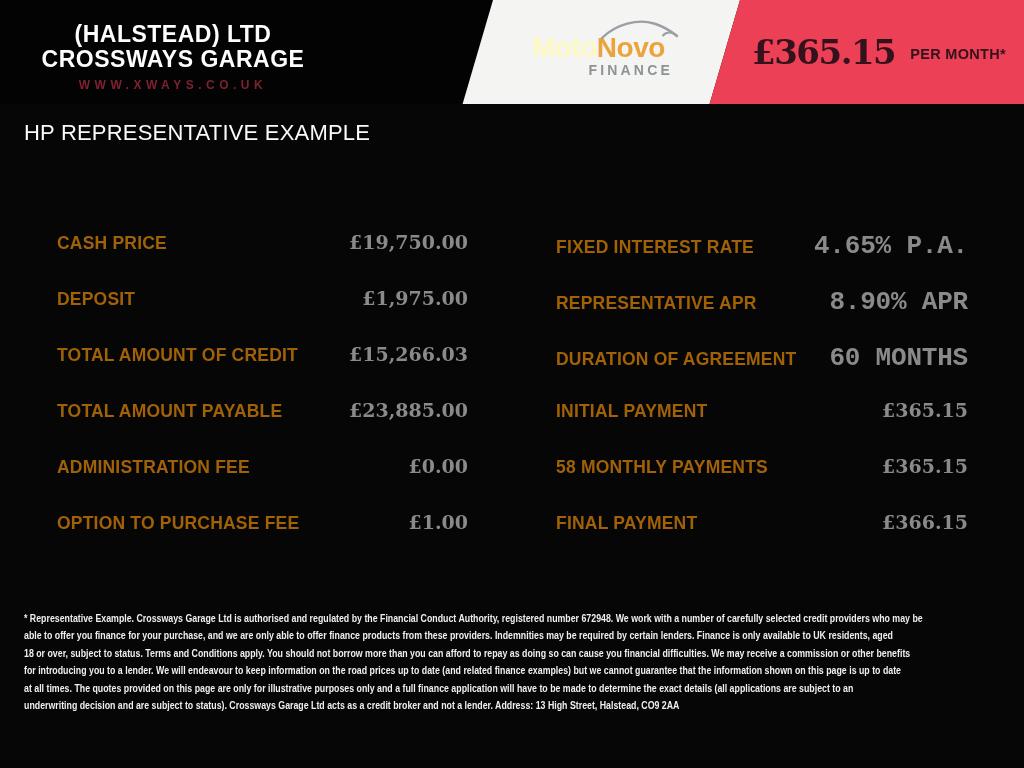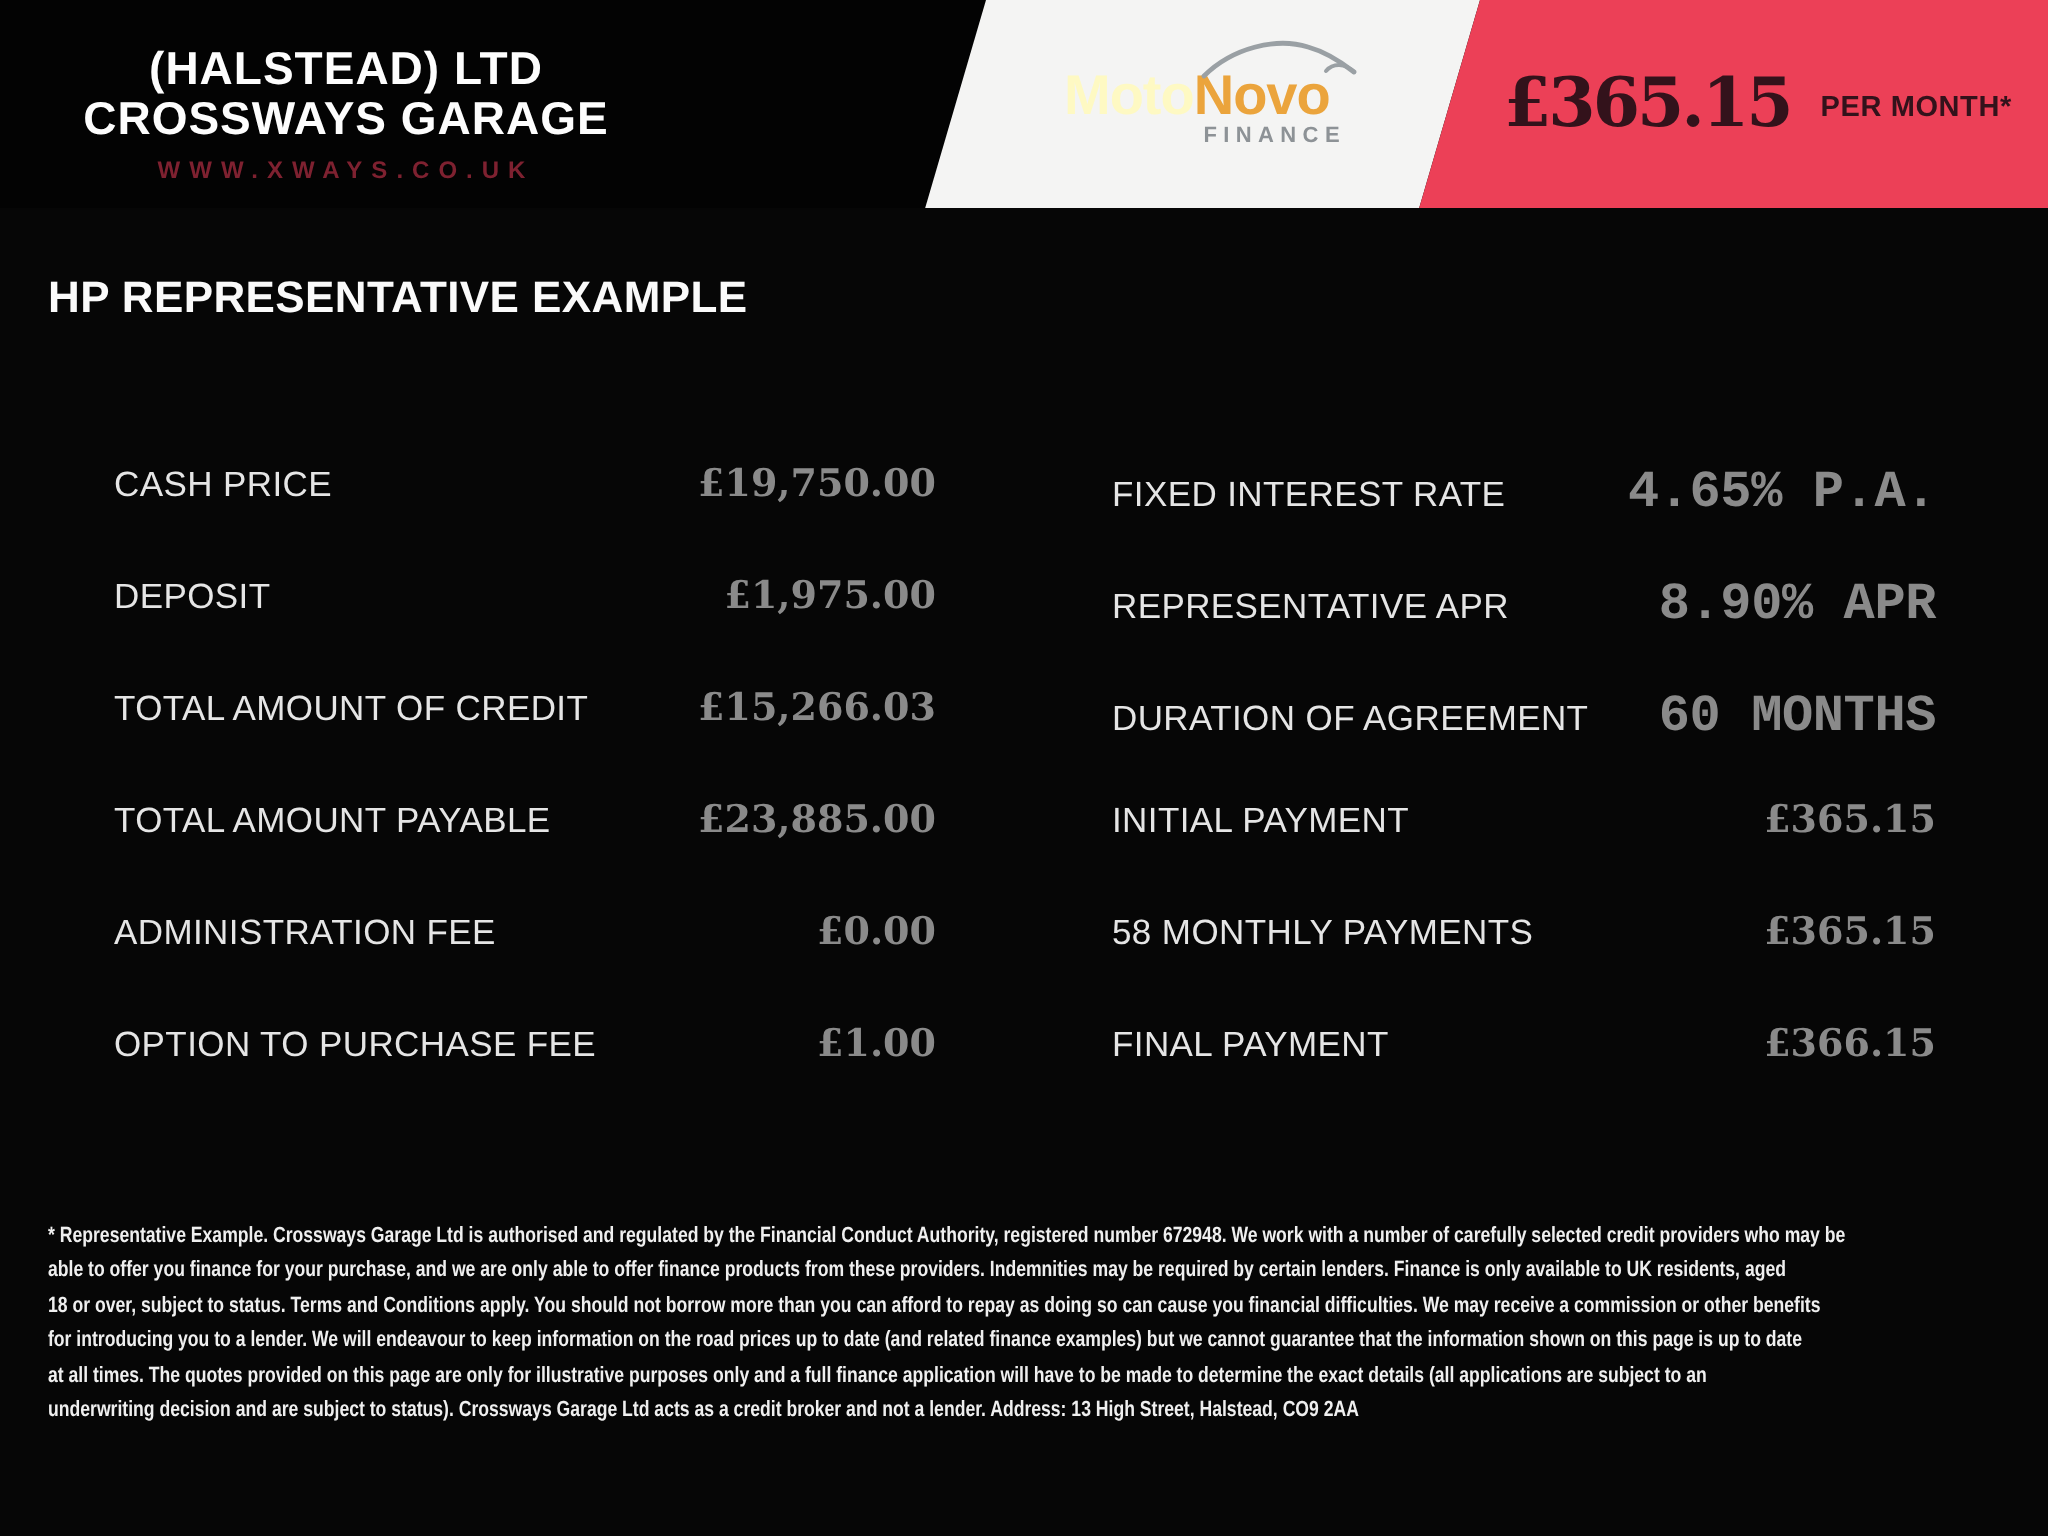--- a/index.html
+++ b/index.html
@@ -18,41 +18,41 @@
 
   .dealer-logo { position:absolute; left:40px; top:22px; width:266px; text-align:center; }
   .dealer-name { color:#fdfdfd; font-weight:bold; font-size:23px; line-height:24.5px; letter-spacing:0.5px; }
   .dealer-url  { margin-top:7px; color:#7e2130; font-weight:bold; font-size:12px; letter-spacing:4.5px; }
 
   .motonovo { position:absolute; left:532px; top:34px; width:142px; }
   .mn-swoosh { position:absolute; top:-17px; right:-6px; }
   .mn-wordmark { font-size:28px; font-weight:bold; letter-spacing:-0.5px; line-height:28px; }
   .mn-moto { color:#fef9c3; }
   .mn-novo { color:#eba43c;text-align:center; }
-  .mn-finance { text-align:right; color:#8d9296; font-weight:bold; font-size:11px; letter-spacing:3.2px; margin-top:0; padding-right:1px; }
+  .mn-finance { text-align:right; color:#8d9296; font-weight:bold; font-size:14px; letter-spacing:3.2px; margin-top:0; padding-right:1px; }
 
   .price-banner { position:absolute; left:752px; top:0; height:104px; display:flex; align-items:center; }
   .price-amount {
     font-family:"DejaVu Serif", serif; font-weight:bold; font-size:34px;
     color:#33121b; letter-spacing:-1.5px; white-space:nowrap;
   }
   .price-suffix {
     font-weight:bold; font-size:14.5px; color:#33121b; margin-left:15px; margin-top:4px;
     letter-spacing:0.3px; white-space:nowrap;
   }
 
   
-  .page-title { position:absolute; left:24px; top:136px; color:#fafafa; font-weight:bold; font-size:22px; letter-spacing:0.2px; }
+  .page-title { position:absolute; left:24px; top:120px; color:#fafafa; font-weight:normal; font-size:22px; letter-spacing:0.2px; }
 
   
   .col { position:absolute; top:231px; }
   .col-left  { left:57px;  width:411px; }
   .col-right { left:556px; width:412px; }
   .frow { display:flex; justify-content:space-between; align-items:baseline; height:26px; margin-bottom:30px; }
-  .flabel { color:#e5e5e5; font-weight:normal; font-size:17.5px; letter-spacing:0.2px; white-space:nowrap; }
+  .flabel { color:#a16207; font-weight:bold; font-size:17.5px; letter-spacing:0.2px; white-space:nowrap; }
   .fvalue { color:#8a8a8a; font-weight:bold; white-space:nowrap; }
   .fvalue.money { font-family:"DejaVu Serif", serif; font-size:19px; }
   .fvalue.sans  { font-family:Liberation Mono, monospace; font-size:26px; letter-spacing:-0.2px; }
 
   
   .disclaimer { position:absolute; left:24px; top:610px; width:995px; }
   .disc-line {
     color:#efefef; font-weight:bold; font-size:11px; line-height:17.4px;
     white-space:nowrap; transform:scaleX(0.80); transform-origin:0 50%;
   }

